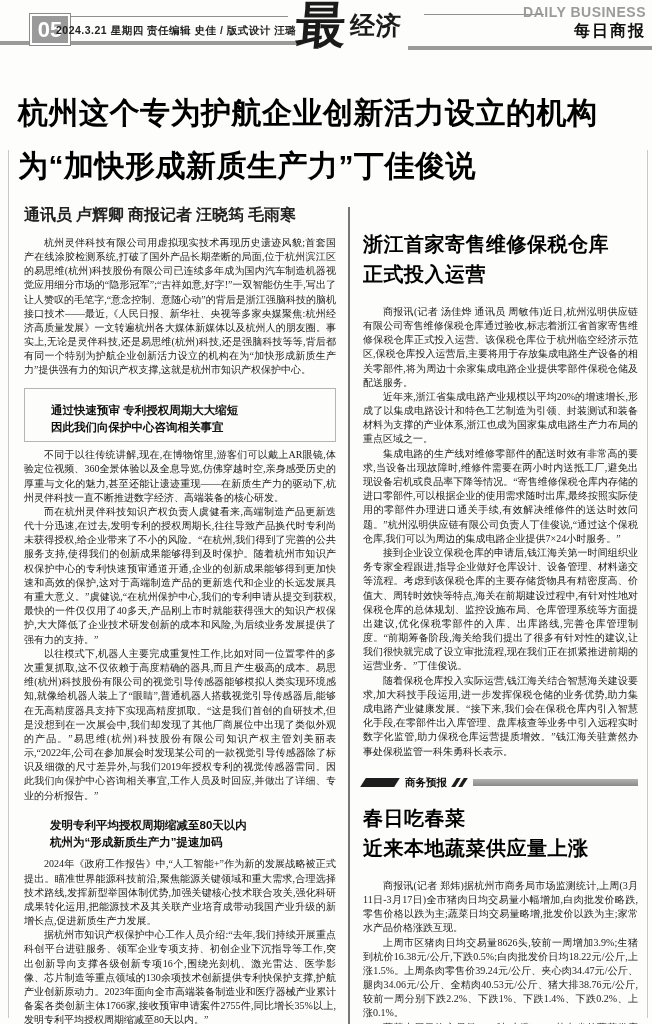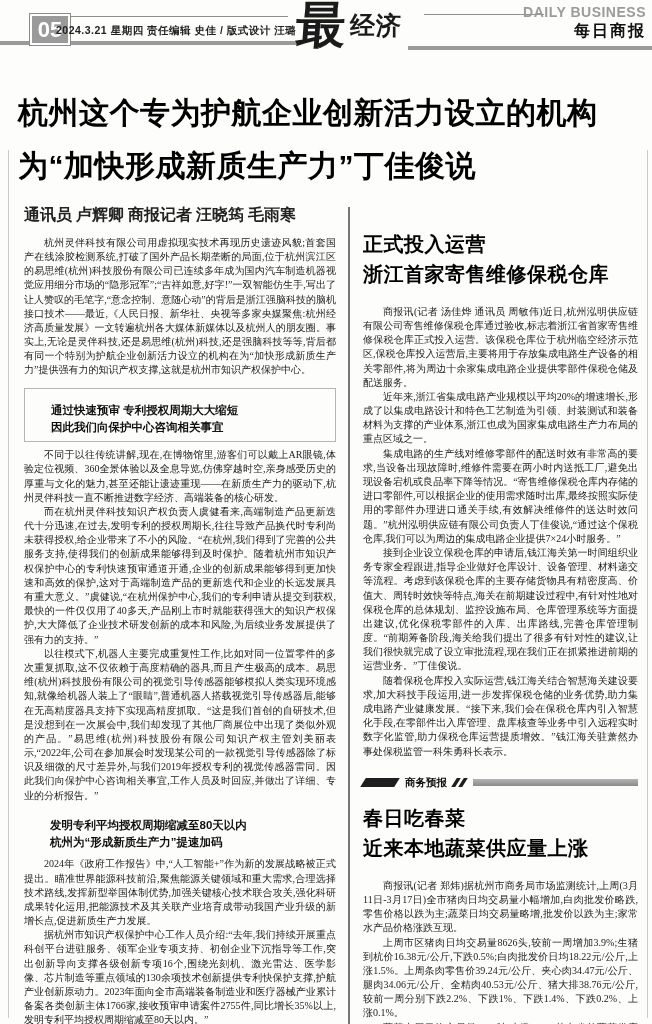--- a/index.html
+++ b/index.html
@@ -116,22 +116,22 @@
           <p class="para">2024年《政府工作报告》中,“人工智能+”作为新的发展战略被正式提出。瞄准世界能源科技前沿,聚焦能源关键领域和重大需求,合理选择技术路线,发挥新型举国体制优势,加强关键核心技术联合攻关,强化科研成果转化运用,把能源技术及其关联产业培育成带动我国产业升级的新增长点,促进新质生产力发展。</p>
           <p class="para">据杭州市知识产权保护中心工作人员介绍:“去年,我们持续开展重点科创平台进驻服务、领军企业专项支持、初创企业下沉指导等工作,突出创新导向支撑各级创新专项16个,围绕光刻机、激光雷达、医学影像、芯片制造等重点领域的130余项技术创新提供专利快保护支撑,护航产业创新原动力。2023年面向全市高端装备制造业和医疗器械产业累计备案各类创新主体1766家,接收预审申请案件2755件,同比增长35%以上,发明专利平均授权周期缩减至80天以内。”</p>
           <p class="para">不仅如此,杭州市知识产权保护中心还与市中级法院、市司法局、市公安局、市仲裁委等建立联动机制,共建公共法律服务知识产权保护分中心、“同心·博爱”知识产权保护法律服务基地,拱墅区知识产权保护工作站、桐庐知识产权保护工作站正式挂牌运行,杭州市知识产权纠纷调解人民委员会荣获全省优秀人民调解委员会称号。</p>
         </div>
     </div>
 
     <div class="divider"></div>
 
     <div class="col-right">
       <div class="sub-article-head">
+        <div>浙江首家寄售维修保税仓库</div>
         <div>正式投入运营</div>
-        <div>浙江首家寄售维修保税仓库</div>
       </div>
       <div>
           <p class="para">商报讯(记者 汤佳烨 通讯员 周敏伟)近日,杭州泓明供应链有限公司寄售维修保税仓库通过验收,标志着浙江省首家寄售维修保税仓库正式投入运营。该保税仓库位于杭州临空经济示范区,保税仓库投入运营后,主要将用于存放集成电路生产设备的相关零部件,将为周边十余家集成电路企业提供零部件保税仓储及配送服务。</p>
           <p class="para">近年来,浙江省集成电路产业规模以平均20%的增速增长,形成了以集成电路设计和特色工艺制造为引领、封装测试和装备材料为支撑的产业体系,浙江也成为国家集成电路生产力布局的重点区域之一。</p>
           <p class="para">集成电路的生产线对维修零部件的配送时效有非常高的要求,当设备出现故障时,维修件需要在两小时内送抵工厂,避免出现设备宕机或良品率下降等情况。“寄售维修保税仓库内存储的进口零部件,可以根据企业的使用需求随时出库,最终按照实际使用的零部件办理进口通关手续,有效解决维修件的送达时效问题。”杭州泓明供应链有限公司负责人丁佳俊说,“通过这个保税仓库,我们可以为周边的集成电路企业提供7×24小时服务。”</p>
           <p class="para">接到企业设立保税仓库的申请后,钱江海关第一时间组织业务专家全程跟进,指导企业做好仓库设计、设备管理、材料递交等流程。考虑到该保税仓库的主要存储货物具有精密度高、价值大、周转时效快等特点,海关在前期建设过程中,有针对性地对保税仓库的总体规划、监控设施布局、仓库管理系统等方面提出建议,优化保税零部件的入库、出库路线,完善仓库管理制度。“前期筹备阶段,海关给我们提出了很多有针对性的建议,让我们很快就完成了设立审批流程,现在我们正在抓紧推进前期的运营业务。”丁佳俊说。</p>
           <p class="para">随着保税仓库投入实际运营,钱江海关结合智慧海关建设要求,加大科技手段运用,进一步发挥保税仓储的业务优势,助力集成电路产业健康发展。“接下来,我们会在保税仓库内引入智慧化手段,在零部件出入库管理、盘库核查等业务中引入远程实时数字化监管,助力保税仓库运营提质增效。”钱江海关驻萧然办事处保税监管一科朱勇科长表示。</p>
         </div>
 
       <div class="biz-marker">

